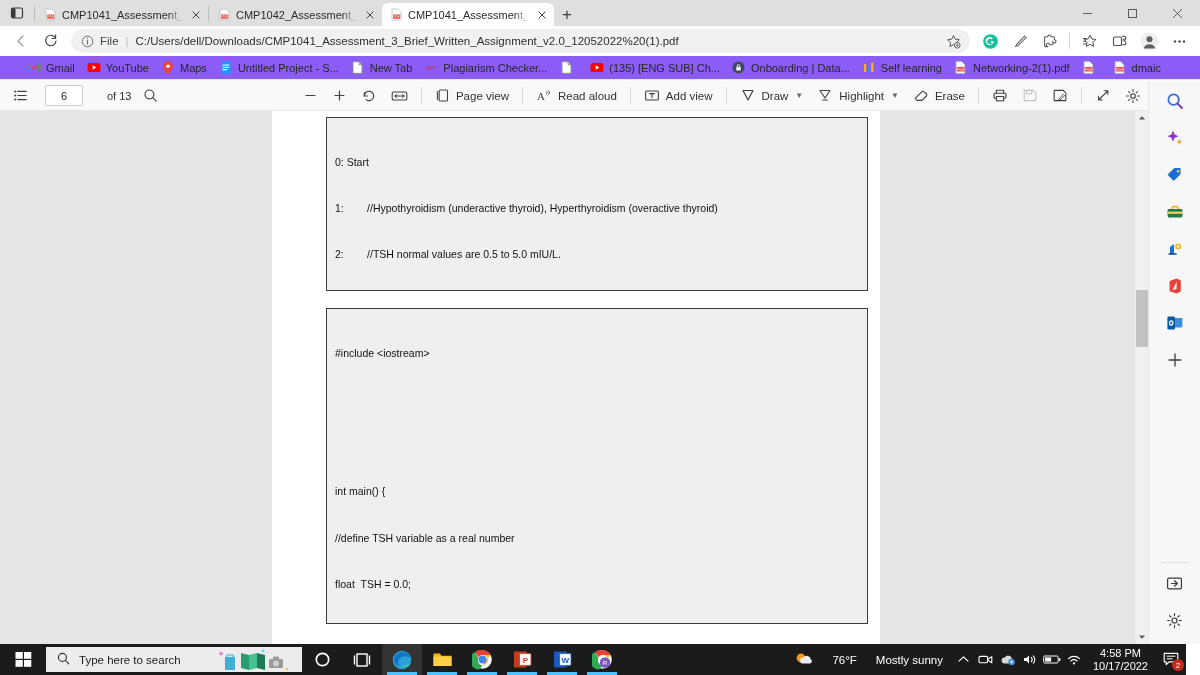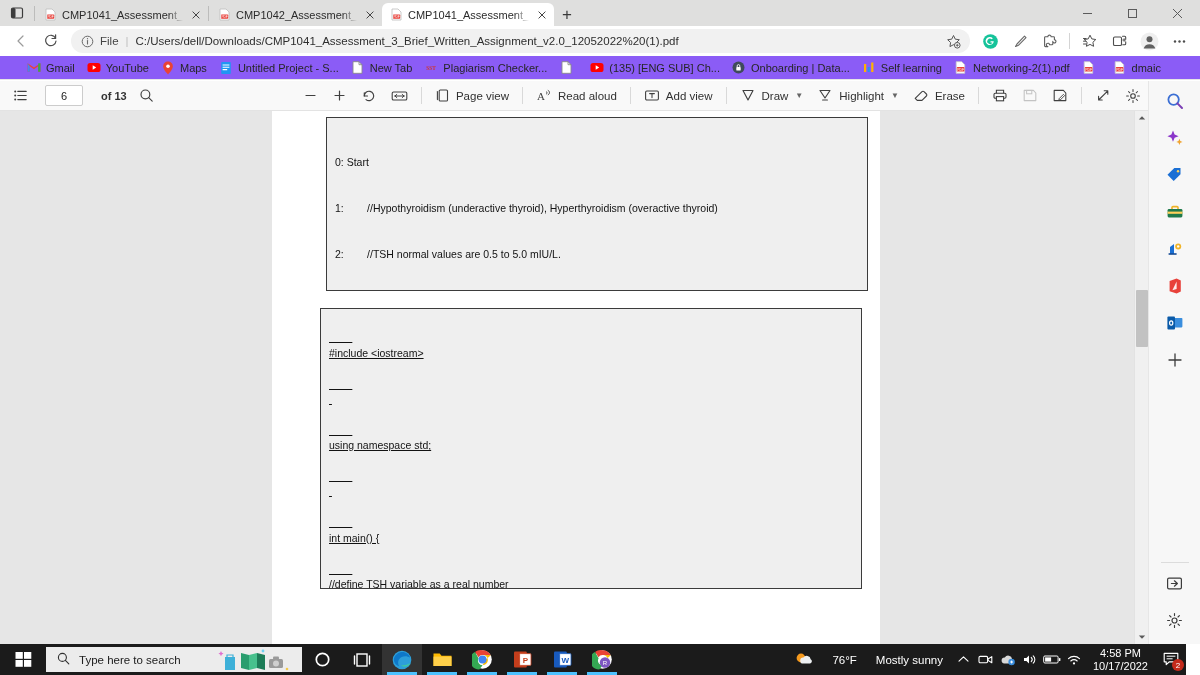--- a/index.html
+++ b/index.html
@@ -75,40 +75,40 @@
   .pdfbar {
     position: absolute; left: 0; top: 81px; width: 1148px; height: 30px;
     background: #f9f9f9; display: flex; align-items: center;
     border-bottom: 1px solid #e3e3e3;
   }
   .pb-item { display: flex; align-items: center; gap: 6px; height: 24px; padding: 0 7px;
     font-size: 11.5px; color: #313131; border-radius: 4px; white-space: nowrap; }
   .pb-ico { display:flex; align-items:center; justify-content:center; }
   .pagebox { width: 38px; height: 21px; border: 1px solid #ccc; background:#fff; border-radius:2px;
     display:flex; align-items:center; justify-content:center; font-size:11px; color:#222; }
-  .pb-of { font-size: 11px; color: #333; margin-left: 18px; font-weight: bold; }
+  .pb-of { font-size: 11px; color: #333; margin-left: 24px; }
   .pb-sep { width: 1px; height: 17px; background: #d9d9d9; margin: 0 6px; }
   .chev { font-size: 8px; color: #666; margin-left: 1px; }
 
   
   .viewer {
     position: absolute; left: 0; top: 111px; width: 1148px; height: 533px;
     background: #e6e6e6; overflow: hidden;
   }
   .page {
     position: absolute; left: 272px; top: 0px; width: 608px; height: 533px;
     background: #ffffff;
   }
   .codebox {
     position: absolute; border: 1px solid #3b3b3b; background: #efefef;
     font-family: "Liberation Sans", sans-serif; font-size: 10.5px; color: #121212;
     padding: 6px 8px; line-height: 15.4px; white-space: pre; overflow: hidden;
   }
   #pseudo-box { left: 54px; top: 6px; width: 542px; height: 174px; }
-  #cpp-box { left: 48px; top: 197px; width: 542px; height: 281px; text-decoration: underline; }
+  #cpp-box { left: 54px; top: 197px; width: 542px; height: 316px; }
   .codeline { white-space: pre; }
 
   
   .vscroll { position: absolute; right: 0; top: 0; width: 14px; height: 533px; background: #f0f0f0;
     border-left: 1px solid #e2e2e2; }
   .vscroll .arrow { width: 14px; height: 14px; display:flex; align-items:center; justify-content:center; color:#5a5a5a; }
   .vscroll .arrow.bot { position: absolute; bottom: 0; left: 0; }
   .vthumb { position: absolute; left: 1px; top: 179px; width: 12px; height: 57px; background: #c2c2c2; border-radius: 1px; }
 
   
@@ -603,21 +603,20 @@
         
         
         
         
         
       </div>
 
       <div class="codebox" id="cpp-box">
         <div class="codeline">#include &lt;iostream&gt;</div>
         <div class="codeline">&nbsp;</div>
-        <div class="codeline">using namespace std;</div>
         <div class="codeline">&nbsp;</div>
         <div class="codeline">int main() {</div>
         <div class="codeline">//define TSH variable as a real number</div>
         <div class="codeline">float  TSH = 0.0;</div>
         
         
         
         
         
         

